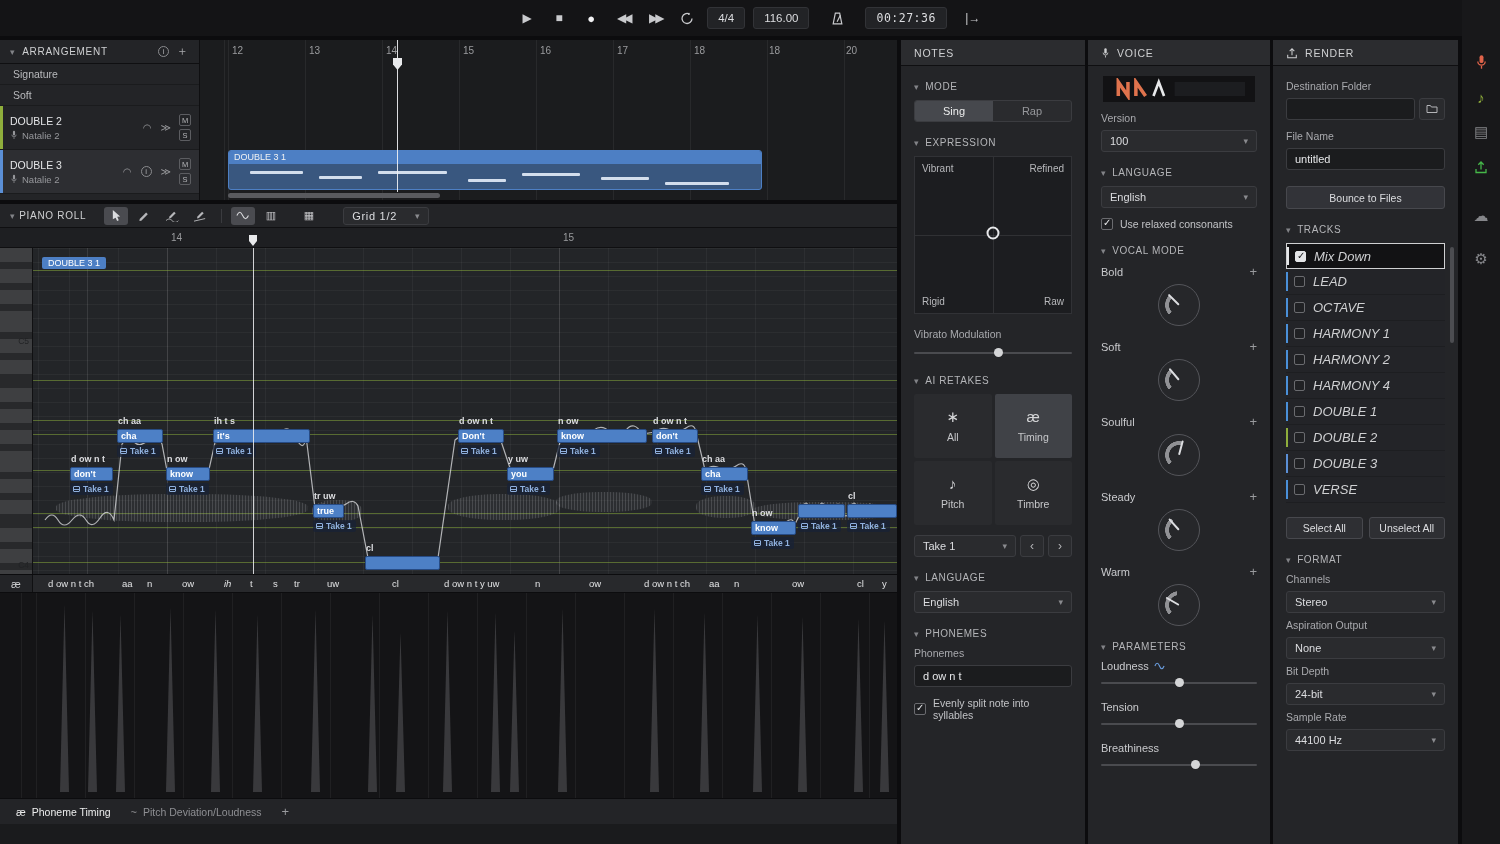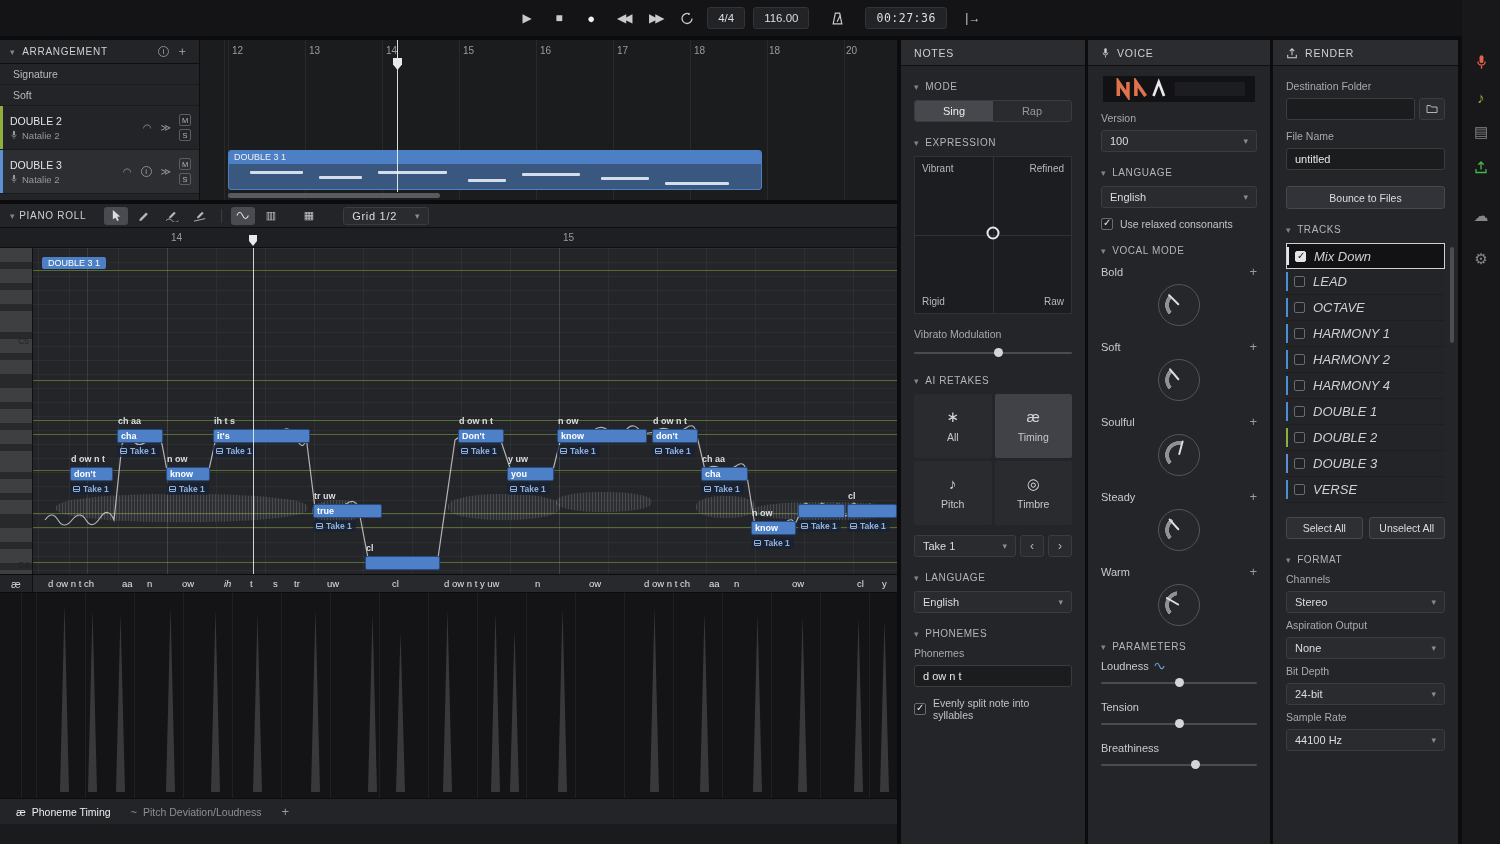--- a/index.html
+++ b/index.html
@@ -459,21 +459,21 @@
 
           <div class="note" style="left: 213px; top: 181px; width: 97px;">
             <div class="phl">ih t s</div>
             <div class="nb">it's</div>
             <div class="takec">
               <span class="tic"></span>
               <span>Take 1</span>
             </div>
           </div>
 
-          <div class="note" style="left: 313px; top: 256px; width: 69px;">
+          <div class="note" style="left: 313px; top: 256px; width: 31px;">
             <div class="phl">tr uw</div>
             <div class="nb">true</div>
             <div class="takec">
               <span class="tic"></span>
               <span>Take 1</span>
             </div>
           </div>
 
           <div class="note" style="left: 365px; top: 308px; width: 75px;">
             <div class="phl">cl</div>

